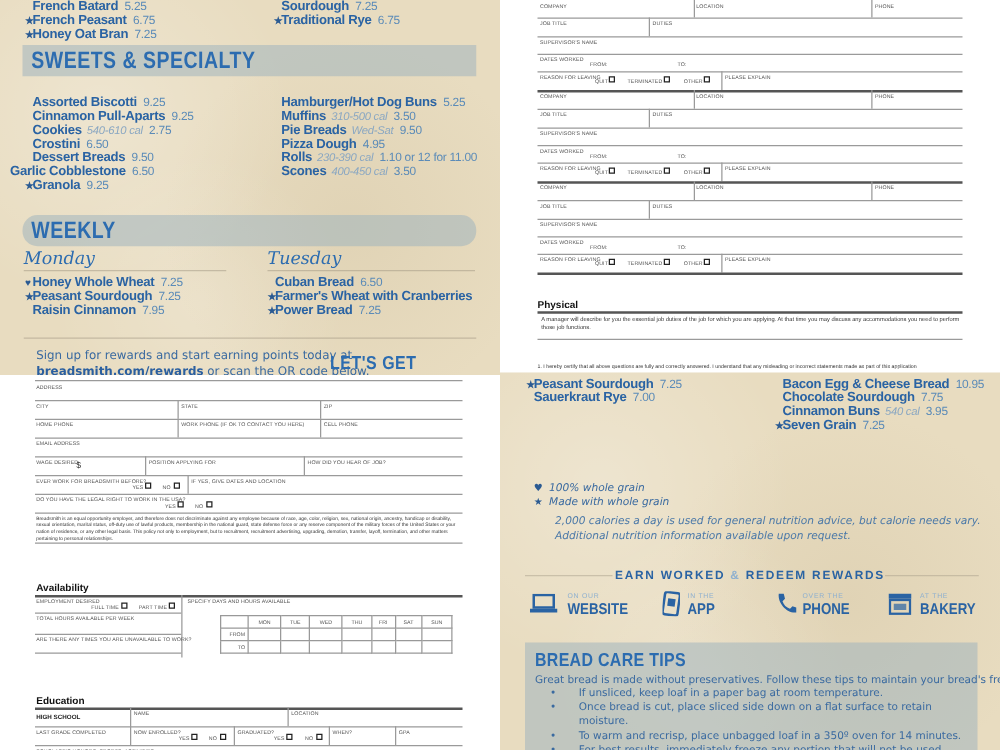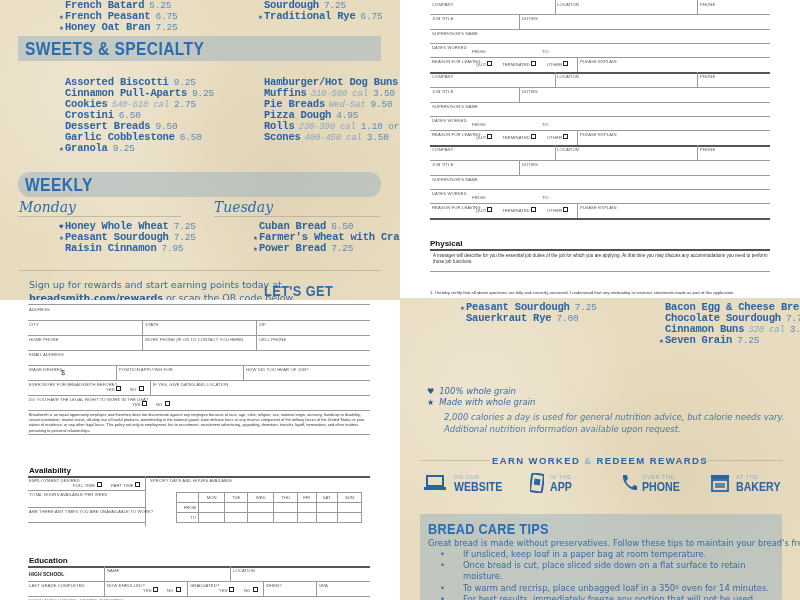--- a/index.html
+++ b/index.html
@@ -16,21 +16,21 @@
     background-color: #e8dcc0;
     background-image:
       radial-gradient(circle at 20% 30%, rgba(255,255,255,0.25) 0, transparent 40%),
       radial-gradient(circle at 70% 60%, rgba(180,160,120,0.15) 0, transparent 45%),
       radial-gradient(circle at 40% 80%, rgba(255,255,255,0.18) 0, transparent 35%);
   }
 
   
   .menu-item {
     position: absolute; font-size: 10.5px; color: #2a63a3; font-weight: bold;
-    white-space: nowrap; font-family: Liberation Mono, monospace; letter-spacing: -0.2px; margin-left: 39px;
+    white-space: nowrap; font-family: Liberation Sans, sans-serif; letter-spacing: -0.2px;
   }
   .menu-item .price { color: #5b8bb8; font-weight: normal; margin-left: 5px; font-size: 9.5px; }
   .menu-item .cal { color: #8aa7c2; font-style: italic; font-weight: normal; margin-left: 4px; font-size: 9px; }
   .menu-item .mark { color: #2a5a92; font-size: 8px; position: absolute; left: -6px; top: 2px; }
 
   .section-band {
     position: absolute; left: 18px; width: 363px; height: 25px;
     background: rgba(160,180,190,0.55);
   }
   .section-band .title {
@@ -90,21 +90,21 @@
   <div class="menu-item" style="left:225px;top:10px;"><span class="mark">★</span><span>Traditional Rye</span><span class="price">6.75</span></div>
 
   <div class="section-band" style="top:36px;">
     <span class="title">SWEETS &amp; SPECIALTY</span>
   </div>
   <div class="menu-item" style="left:26px;top:76px;"><span>Assorted Biscotti</span><span class="price">9.25</span></div>
   <div class="menu-item" style="left:26px;top:87px;"><span>Cinnamon Pull-Aparts</span><span class="price">9.25</span></div>
   <div class="menu-item" style="left:26px;top:98px;"><span>Cookies</span><span class="cal">540-610 cal</span><span class="price">2.75</span></div>
   <div class="menu-item" style="left:26px;top:109px;"><span>Crostini</span><span class="price">6.50</span></div>
   <div class="menu-item" style="left:26px;top:120px;"><span>Dessert Breads</span><span class="price">9.50</span></div>
-  <div class="menu-item" style="left:26px;top:131px;"><span>Garlic Cobblestone</span><span class="price">6.50</span></div>
+  <div class="menu-item" style="left:8px;top:131px;"><span>Garlic Cobblestone</span><span class="price">6.50</span></div>
   <div class="menu-item" style="left:26px;top:142px;"><span class="mark">★</span><span>Granola</span><span class="price">9.25</span></div>
 
   <div class="menu-item" style="left:225px;top:76px;"><span>Hamburger/Hot Dog Buns</span><span class="price">5.25</span></div>
   <div class="menu-item" style="left:225px;top:87px;"><span>Muffins</span><span class="cal">310-500 cal</span><span class="price">3.50</span></div>
   <div class="menu-item" style="left:225px;top:98px;"><span>Pie Breads</span><span class="cal">Wed-Sat</span><span class="price">9.50</span></div>
   <div class="menu-item" style="left:225px;top:109px;"><span>Pizza Dough</span><span class="price">4.95</span></div>
   <div class="menu-item" style="left:225px;top:120px;"><span>Rolls</span><span class="cal">230-390 cal</span><span class="price">1.10 or 12 for 11.00</span></div>
   <div class="menu-item" style="left:225px;top:131px;"><span>Scones</span><span class="cal">400-450 cal</span><span class="price">3.50</span></div>
 
   <div class="section-band" style="top:172px;border-radius:12px;">
@@ -341,21 +341,21 @@
   <div class="f-hline" style="left:28px;top:296px;width:342px;"></div>
   <div class="f-label" style="left:29px;top:298px;">SCHOLASTIC HONORS, SPORTS, ACTIVITIES</div>
 </div>
 
 <div class="quad q-br paper">
   <div class="menu-item" style="left:27px;top:3px;"><span class="mark">★</span><span>Peasant Sourdough</span><span class="price">7.25</span></div>
   <div class="menu-item" style="left:27px;top:14px;"><span>Sauerkraut Rye</span><span class="price">7.00</span></div>
 
   <div class="menu-item" style="left:226px;top:3px;"><span>Bacon Egg &amp; Cheese Bread</span><span class="price">10.95</span></div>
   <div class="menu-item" style="left:226px;top:14px;"><span>Chocolate Sourdough</span><span class="price">7.75</span></div>
-  <div class="menu-item" style="left:226px;top:25px;"><span>Cinnamon Buns</span><span class="cal">320 cal</span><span class="price">3.95</span></div>
+  <div class="menu-item" style="left:226px;top:25px;"><span>Cinnamon Buns</span><span class="cal">540 cal</span><span class="price">3.95</span></div>
   <div class="menu-item" style="left:226px;top:36px;"><span class="mark">★</span><span>Seven Grain</span><span class="price">7.25</span></div>
 
   <div class="legend" style="left:27px;top:88px;"><span class="sym">♥</span><span>100% whole grain</span></div>
   <div class="legend" style="left:27px;top:99px;"><span class="sym">★</span><span>Made with whole grain</span></div>
 
   <div class="nutr" style="left:27px;top:113px;">
     <div>2,000 calories a day is used for general nutrition advice, but calorie needs vary.</div>
     <div>Additional nutrition information available upon request.</div>
   </div>
 

